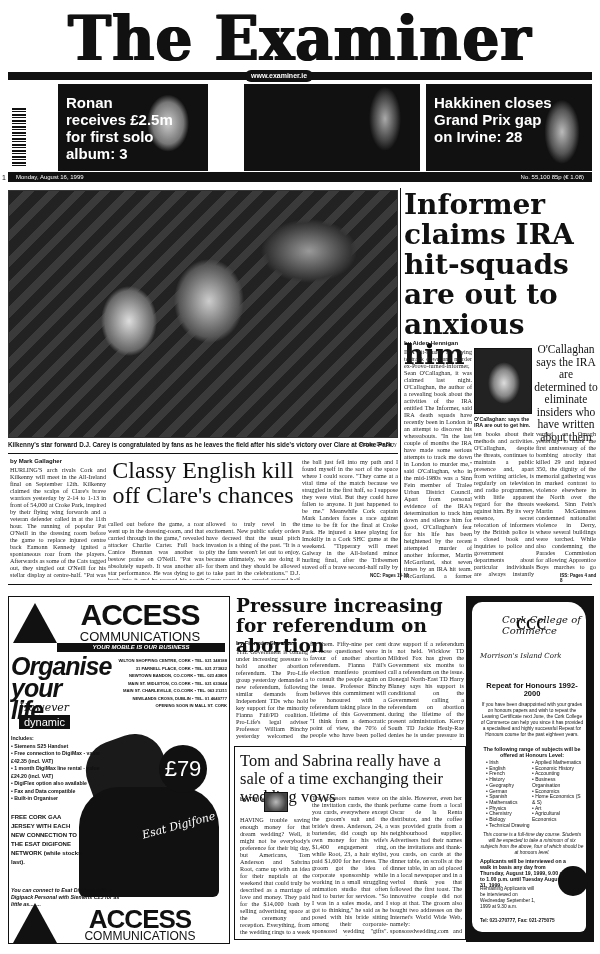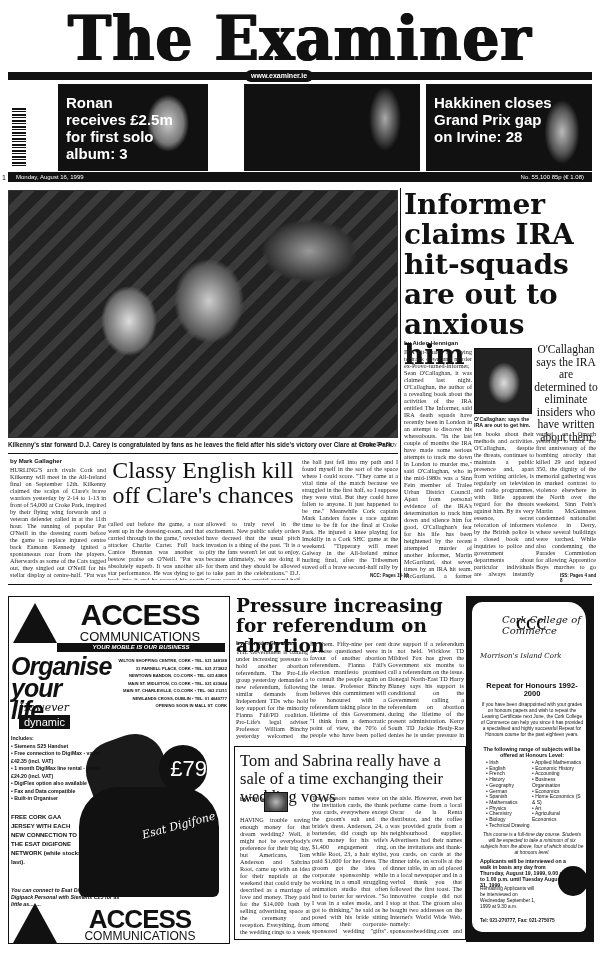--- a/index.html
+++ b/index.html
@@ -57,21 +57,21 @@
   .tagline { position: absolute; left: 48px; top: 46px; width: 168px; height: 9px; background: #111; color: #fff; font-family: "Liberation Sans", sans-serif; font-style: italic; font-size: 6px; font-weight: bold; text-align: center; line-height: 9px; }
   .tri { position: absolute; width: 0; height: 0; border-left: 22px solid transparent; border-right: 22px solid transparent; border-bottom: 40px solid #111; }
   .organise { position: absolute; left: 2px; top: 58px; font-family: "Liberation Sans", sans-serif; font-style: italic; font-weight: bold; font-size: 25px; line-height: 22px; letter-spacing: -1px; }
   .digipack { position: absolute; left: 10px; top: 104px; font-family: "DejaVu Serif", serif; font-style: italic; font-size: 11px; }
   .dynamic { position: absolute; left: 10px; top: 118px; background: #111; color: #fff; font-family: "Liberation Sans", sans-serif; font-size: 11px; padding: 1px 5px; }
   .addresses { position: absolute; left: 80px; top: 60px; width: 138px; font-family: "Liberation Sans", sans-serif; font-size: 4.2px; line-height: 7.5px; text-align: right; font-weight: bold; }
   .includes { position: absolute; left: 2px; top: 138px; width: 100px; font-family: "Liberation Sans", sans-serif; font-size: 5.2px; line-height: 7.5px; font-weight: bold; }
   .freecork { position: absolute; left: 2px; top: 216px; width: 98px; font-family: "Liberation Sans", sans-serif; font-size: 6px; line-height: 9px; font-weight: bold; }
   .jersey { position: absolute; left: 70px; top: 190px; width: 140px; height: 110px; background: #111; border-radius: 40px 40px 6px 6px; }
   .phone { position: absolute; left: 78px; top: 140px; width: 80px; height: 70px; background: #1a1a1a; border-radius: 30px 30px 0 0; transform: rotate(-20deg); }
-  .price { position: absolute; width: 48px; height: 48px; border-radius: 50%; background: #111; color: #fff; font-family: "Liberation Sans", sans-serif; font-size: 22px; text-align: right; line-height: 48px; }
+  .price { position: absolute; width: 48px; height: 48px; border-radius: 50%; background: #111; color: #fff; font-family: "Liberation Sans", sans-serif; font-size: 22px; text-align: center; line-height: 48px; }
   .esat { position: absolute; left: 132px; top: 222px; color: #fff; font-family: "DejaVu Serif", serif; font-style: italic; font-size: 11px; transform: rotate(-15deg); }
   .connect { position: absolute; left: 2px; top: 290px; width: 110px; font-family: "Liberation Sans", sans-serif; font-style: italic; font-weight: bold; font-size: 5.3px; line-height: 7px; }
   .access-bottom { position: absolute; left: 46px; top: 310px; width: 170px; font-family: "Liberation Sans", sans-serif; font-weight: bold; font-size: 26px; letter-spacing: -1px; line-height: 24px; text-align: center; }
   .access-bottom2 { position: absolute; left: 46px; top: 332px; width: 170px; font-family: "Liberation Sans", sans-serif; font-size: 12px; text-align: center; }
 
   .abortion-head { left: 236px; top: 596px; width: 240px; font-family: "DejaVu Serif", serif; font-weight: bold; font-size: 18.5px; line-height: 20px; }
 
   .tom-box { left: 234px; top: 746px; width: 232px; height: 194px; border: 1px solid #111; }
   .tom-head { left: 240px; top: 752px; width: 224px; font-size: 16.5px; line-height: 18px; }
   .tom-photo { left: 264px; top: 792px; width: 24px; height: 20px; background: radial-gradient(circle at 50% 50%, #bbb 0, #444 70%); border: 1px solid #111; }

